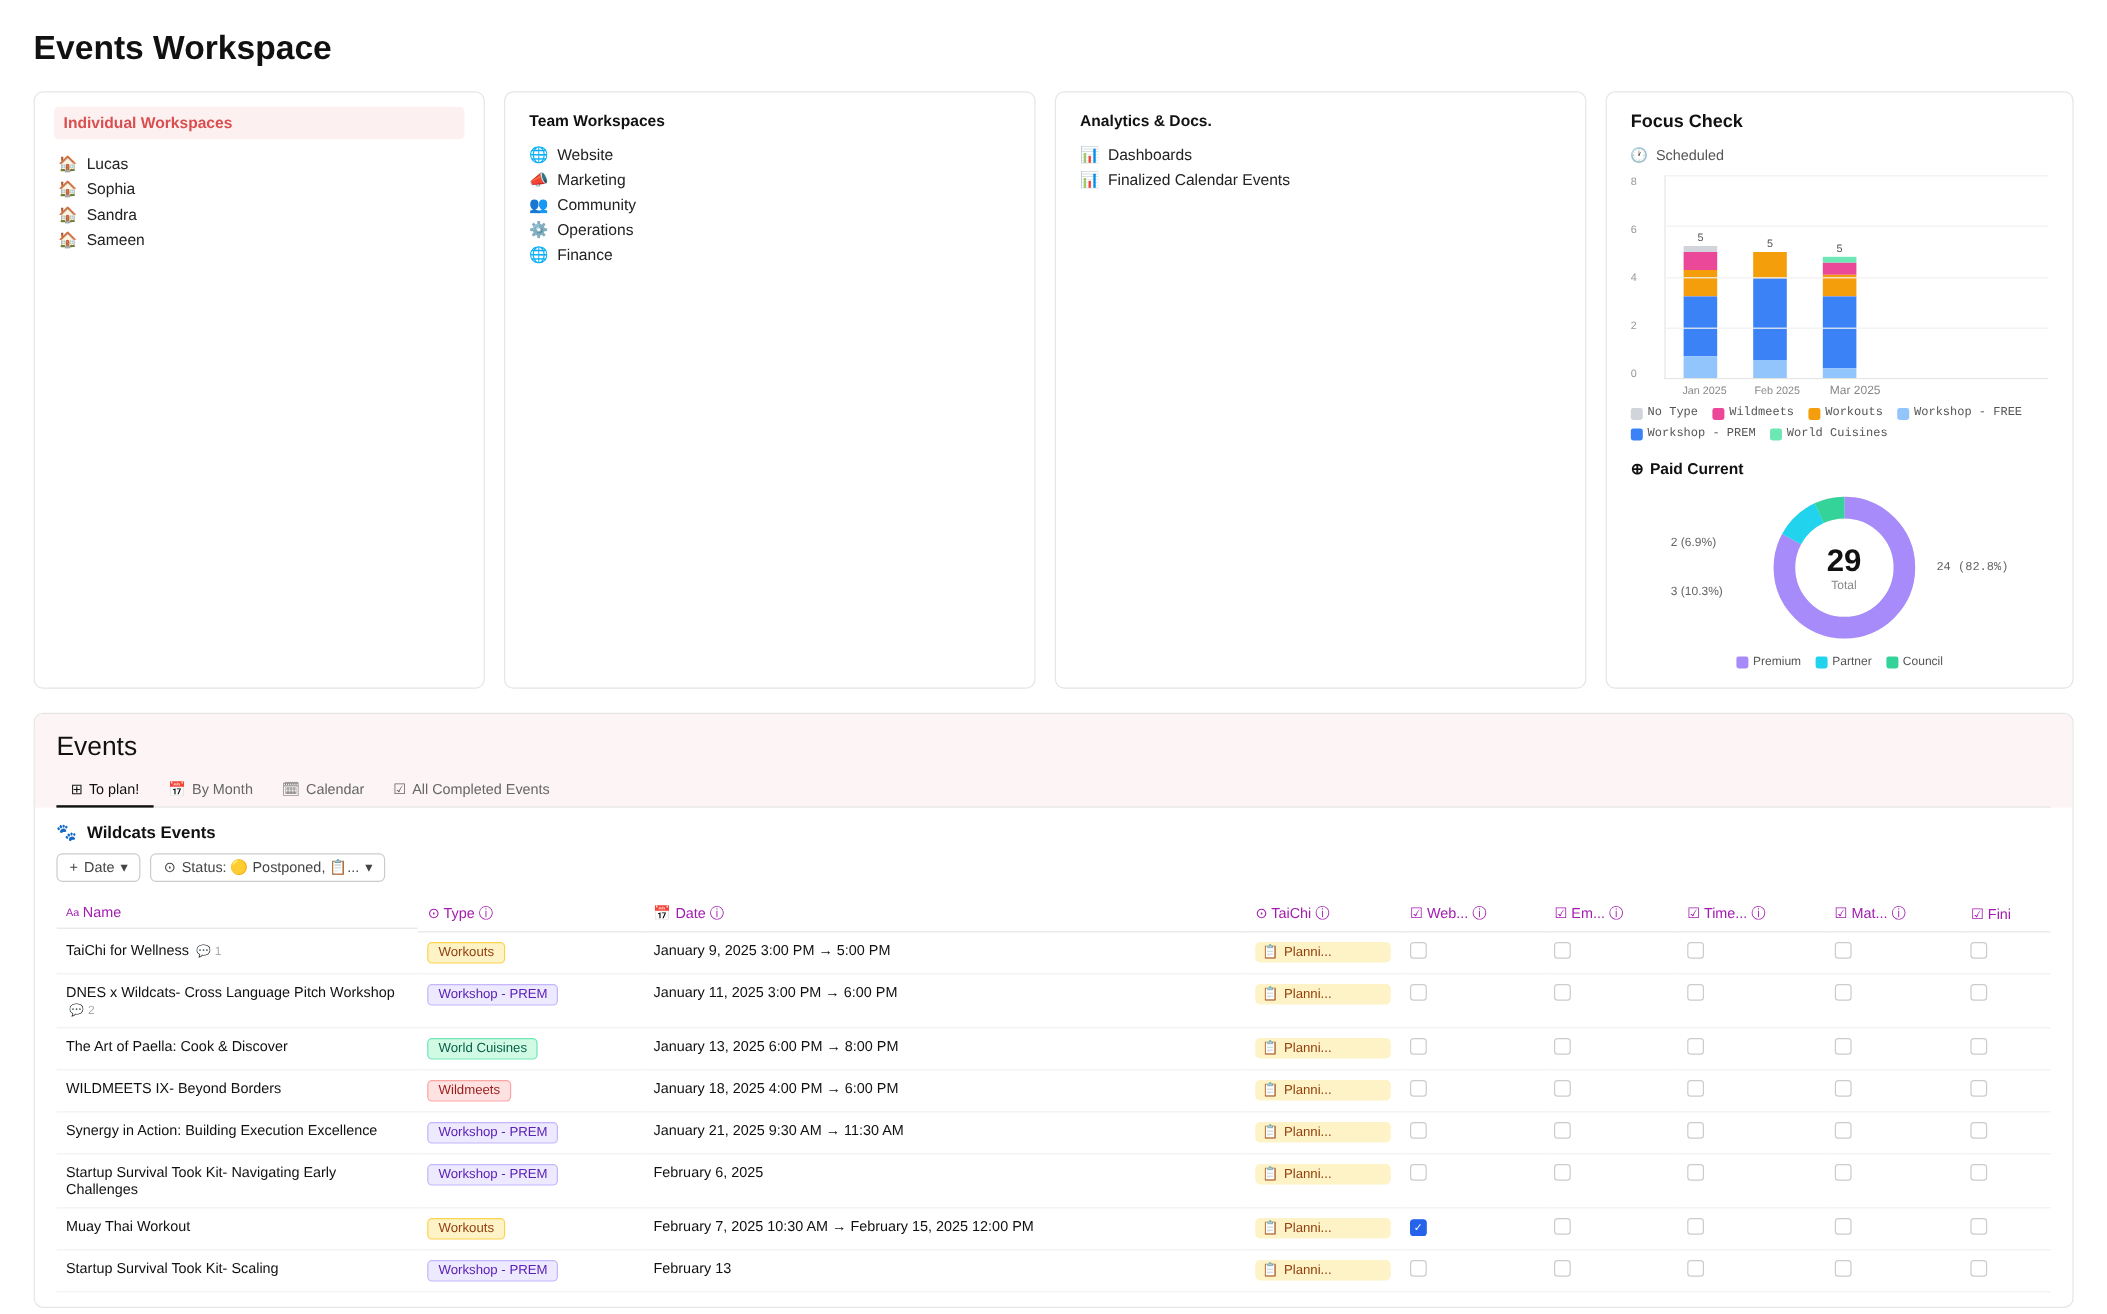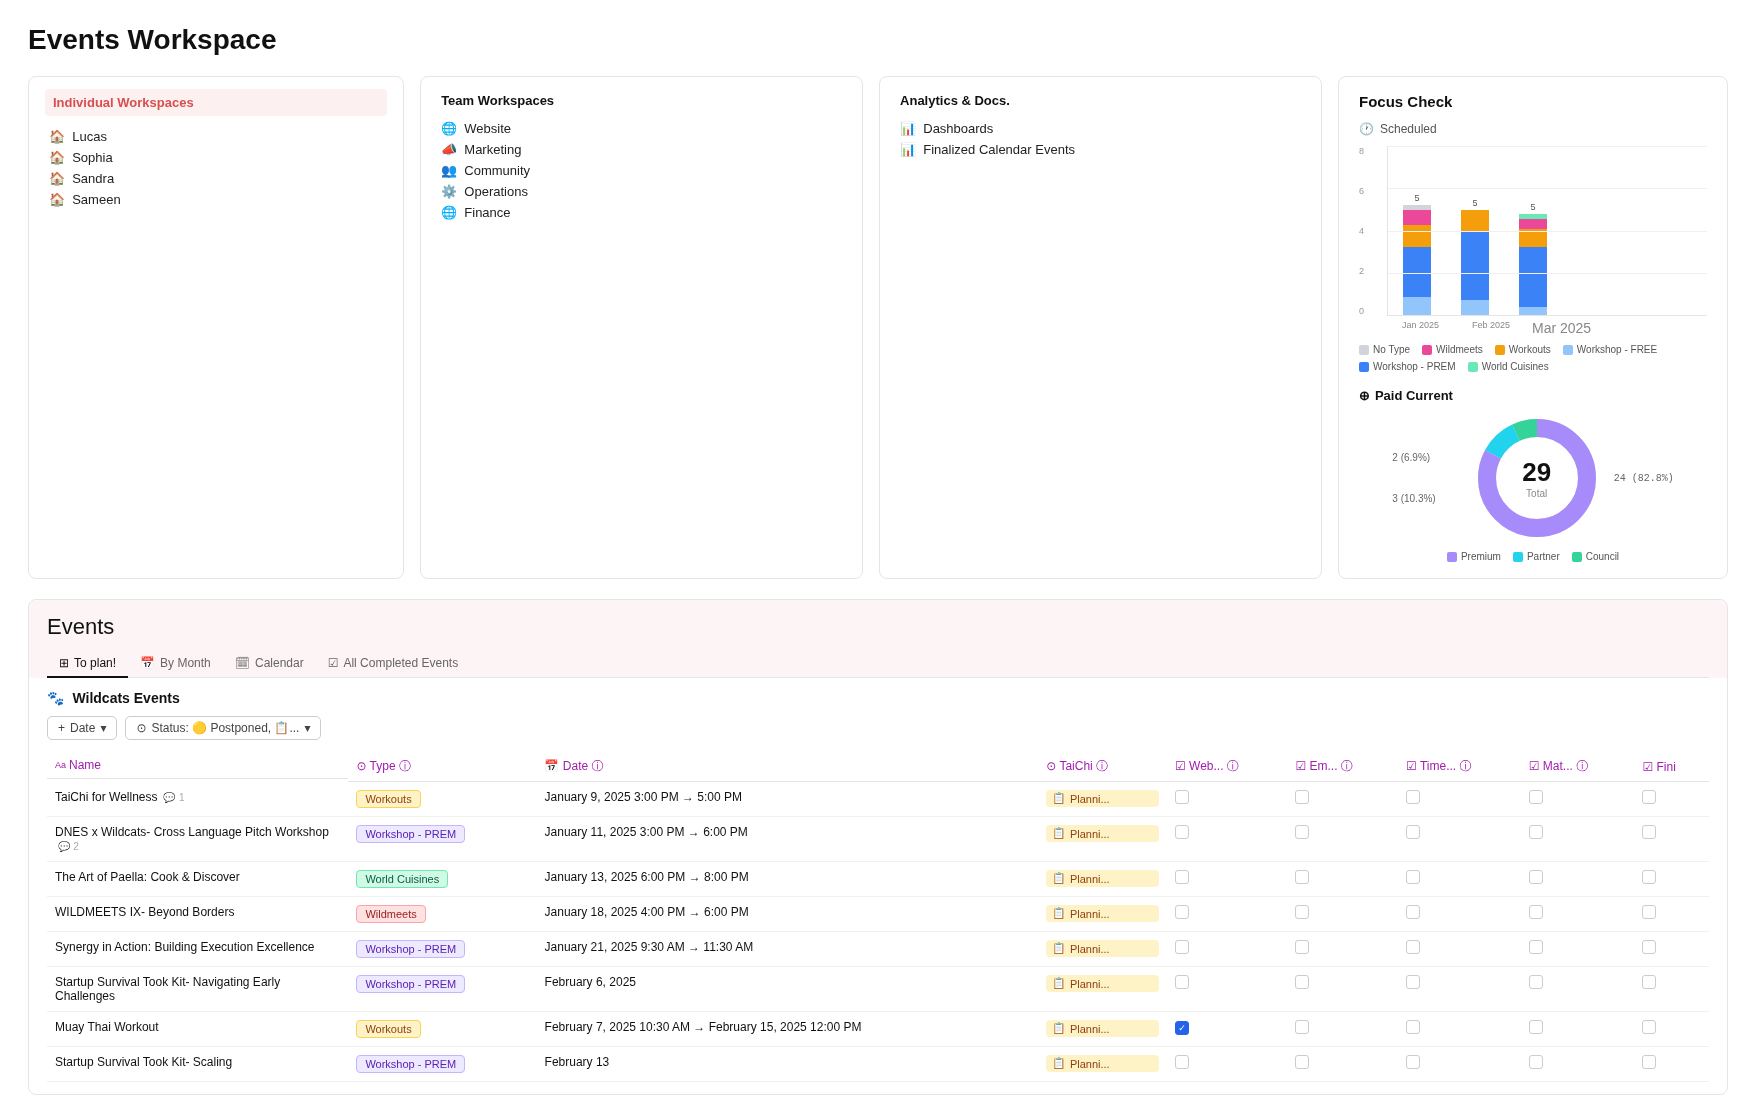--- a/index.html
+++ b/index.html
@@ -13,21 +13,21 @@
     .workspace-item { display: flex; align-items: center; gap: 7px; padding: 3px 0; font-size: 13px; color: #222; cursor: pointer; }
     .icon-house { color: #e05555; }
 
     
     .focus-card { border: 1px solid #e5e5e5; border-radius: 8px; padding: 16px 20px; width: 390px; min-width: 340px; }
     .focus-card h3 { font-size: 15px; font-weight: 700; margin-bottom: 12px; }
     .focus-scheduled { display: flex; align-items: center; gap: 6px; font-size: 12px; color: #555; margin-bottom: 10px; }
 
     
     .bar-chart { margin: 8px 0 12px; }
-    .chart-legend { display: flex; flex-wrap: wrap; gap: 6px 12px; margin-top: 8px; }
+    .chart-legend { display: flex; flex-wrap: wrap; gap: 6px 12px; margin-top: 8px; font-family: Liberation Mono, monospace; }
     .legend-item { display: flex; align-items: center; gap: 4px; font-size: 10px; color: #555; }
     .legend-dot { width: 10px; height: 10px; border-radius: 2px; }
 
     
     .paid-section { margin-top: 16px; }
     .paid-title { font-size: 13px; font-weight: 600; margin-bottom: 10px; display: flex; align-items: center; gap: 5px; }
 
     
     .main-content { display: flex; gap: 16px; }
     .events-panel { flex: 1; border: 1px solid #e5e5e5; border-radius: 8px; overflow: hidden; }
@@ -188,22 +188,22 @@
                     <div style="height:60px;background:#3b82f6;"></div>
                     <div style="height:8px;background:#93c5fd;"></div>
                   </div>
                 </div>
               </div>
             </div>
           </div>
 
           <div style="display:flex;padding:0 15px;gap:30px;margin-top:4px;">
             <div style="width:28px;font-size:9px;color:#888;text-align:center;white-space:nowrap;">Jan 2025</div>
-            <div style="width:28px;font-size:9px;color:#888;white-space:nowrap;margin-left:12px;">Feb 2025</div>
-            <div style="width:48px;font-size:14px;color:#888;text-align:right;white-space:nowrap;margin-left:2px;">Mar 2025</div>
+            <div style="width:28px;font-size:9px;color:#888;white-space:nowrap;margin-left:2px;">Feb 2025</div>
+            <div style="width:48px;font-size:10px;color:#888;text-align:center;white-space:nowrap;margin-left:2px;">Mar 2025</div>
           </div>
         </div>
 
         <div class="chart-legend" style="margin-top:8px;">
           <div class="legend-item">
             <div class="legend-dot" style="background:#d1d5db;"></div>
             <span>No Type</span>
           </div>
           <div class="legend-item">
             <div class="legend-dot" style="background:#ec4899;"></div>

